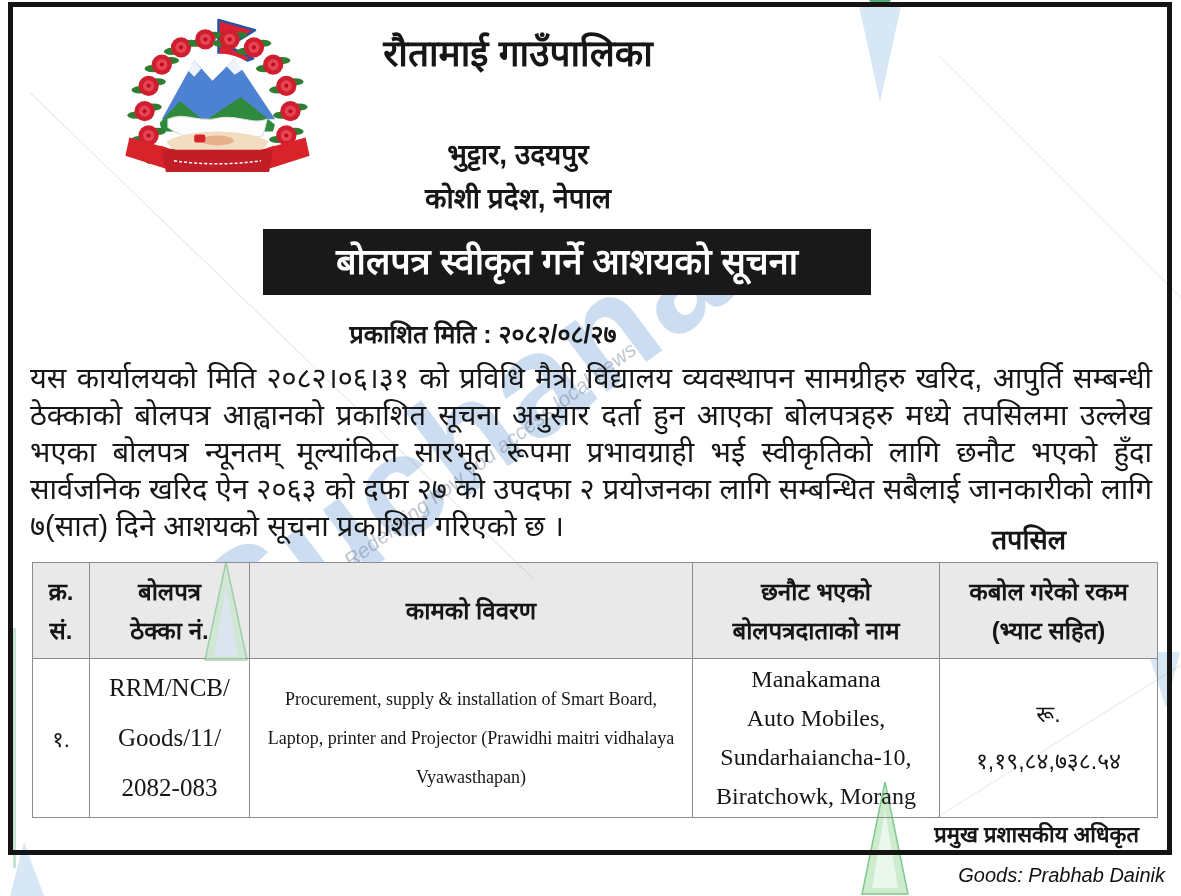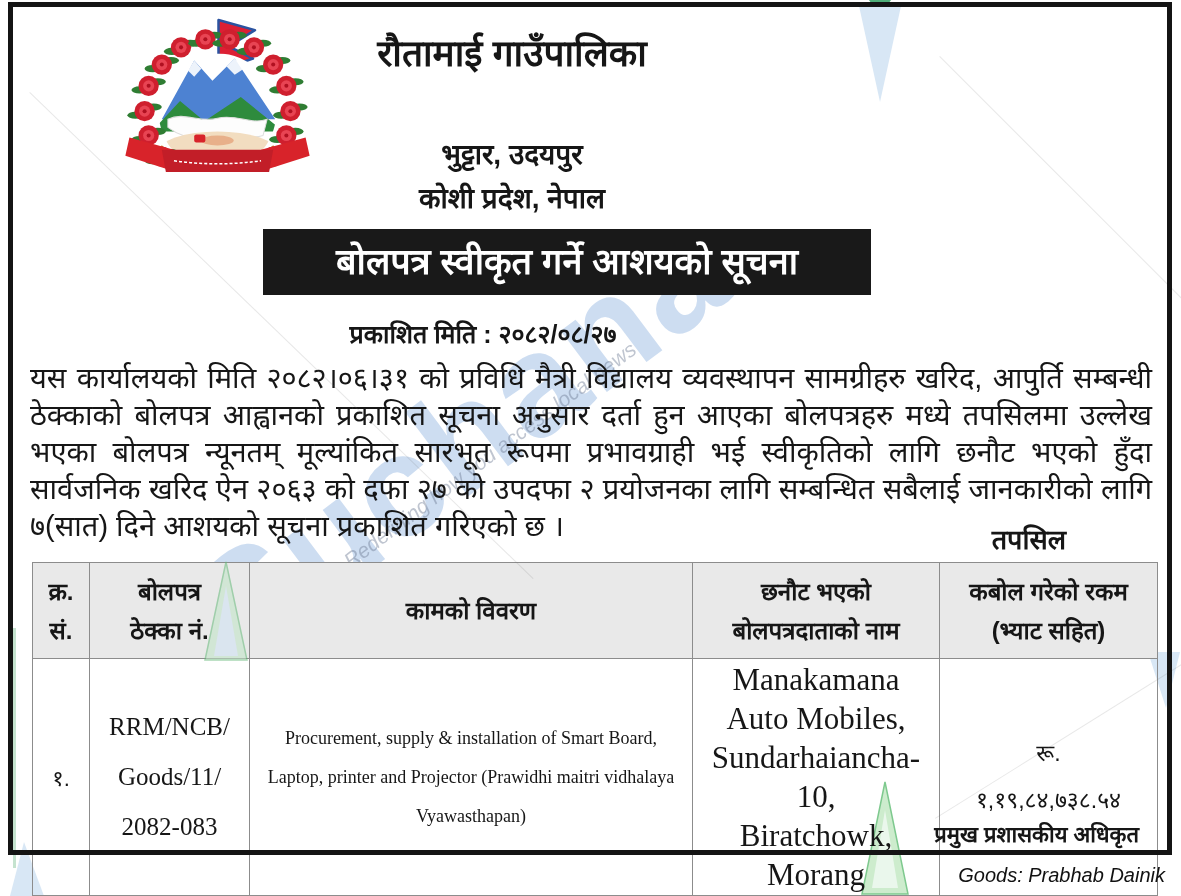--- a/index.html
+++ b/index.html
@@ -17,21 +17,21 @@
   .green-sliver{position:absolute;left:13px;top:628px;width:3px;height:240px;background:rgba(110,185,135,.40);z-index:1;}
   
   .wm-brand{position:absolute;left:180px;top:290px;width:560px;height:300px;z-index:2;
     display:flex;align-items:center;justify-content:center;transform:rotate(-37deg);
     font-size:145px;font-weight:bold;letter-spacing:2px;color:rgba(91,143,208,.30);}
   .wm-tagline{position:absolute;left:280px;top:440px;width:420px;height:30px;z-index:2;
     display:flex;align-items:center;justify-content:center;transform:rotate(-37deg);
     font-size:21px;font-style:italic;color:rgba(112,126,150,.45);}
   
   .emblem{position:absolute;left:120px;top:18px;width:195px;height:162px;z-index:3;}
-  .hline{position:absolute;left:0;width:1024px;text-align:center;font-weight:bold;z-index:3;white-space:nowrap;}
+  .hline{position:absolute;left:0;width:1024px;text-align:center;font-weight:bold;z-index:3;white-space:nowrap;padding-left:6px;}
   .h1{top:26px;font-size:37px;}
   .h2{top:76px;font-size:41px;}
   .h3{top:134px;font-size:28px;}
   .h4{top:178px;font-size:28px;}
   .banner{position:absolute;left:263px;top:229px;width:608px;height:66px;z-index:3;
     background:#191919;color:#ffffff;font-size:36px;font-weight:bold;text-align:center;line-height:66px;white-space:nowrap;}
   .pubdate{position:absolute;left:0;top:316px;width:966px;text-align:center;
     font-size:25px;font-weight:bold;z-index:3;}
   .bodytext{position:absolute;left:30px;top:360px;width:1122px;z-index:3;
     font-size:29px;line-height:37px;text-align:justify;}
@@ -40,21 +40,21 @@
   
   table.bid{position:absolute;left:32px;top:562px;width:1125px;z-index:3;
     border-collapse:collapse;table-layout:fixed;background:transparent;}
   table.bid th,table.bid td{border:1.6px solid #8c8c8c;box-sizing:border-box;}
   table.bid th{background:#e9e9e9;font-size:24px;font-weight:bold;height:96px;vertical-align:middle;text-align:center;}
   table.bid th div{line-height:39px;}
   table.bid td{height:158px;vertical-align:middle;text-align:center;background:transparent;}
   td.c-sn{font-size:22px;}
   td.c-contract{font-family:"Liberation Serif","DejaVu Serif",serif;font-size:25px;line-height:50px;white-space:pre-line;}
   td.c-work{font-family:"Liberation Serif","DejaVu Serif",serif;font-size:18px;line-height:39px;padding:15px 16px;}
-  td.c-bidder{font-family:"Liberation Serif","DejaVu Serif",serif;font-size:31px;line-height:39px;white-space:pre-line;border-radius:28px;}
+  td.c-bidder{font-family:"Liberation Serif","DejaVu Serif",serif;font-size:24px;line-height:39px;white-space:pre-line;border-radius:28px;}
   td.c-amount div{line-height:47px;font-size:23px;}
   
   .signature{position:absolute;right:42px;top:818px;font-size:22px;font-weight:bold;z-index:3;white-space:nowrap;}
   .source{position:absolute;right:16px;top:864px;font-size:20px;font-style:italic;z-index:3;color:#111;}
 </style>
 </head>
 <body>
 
 <div class="page">
 

